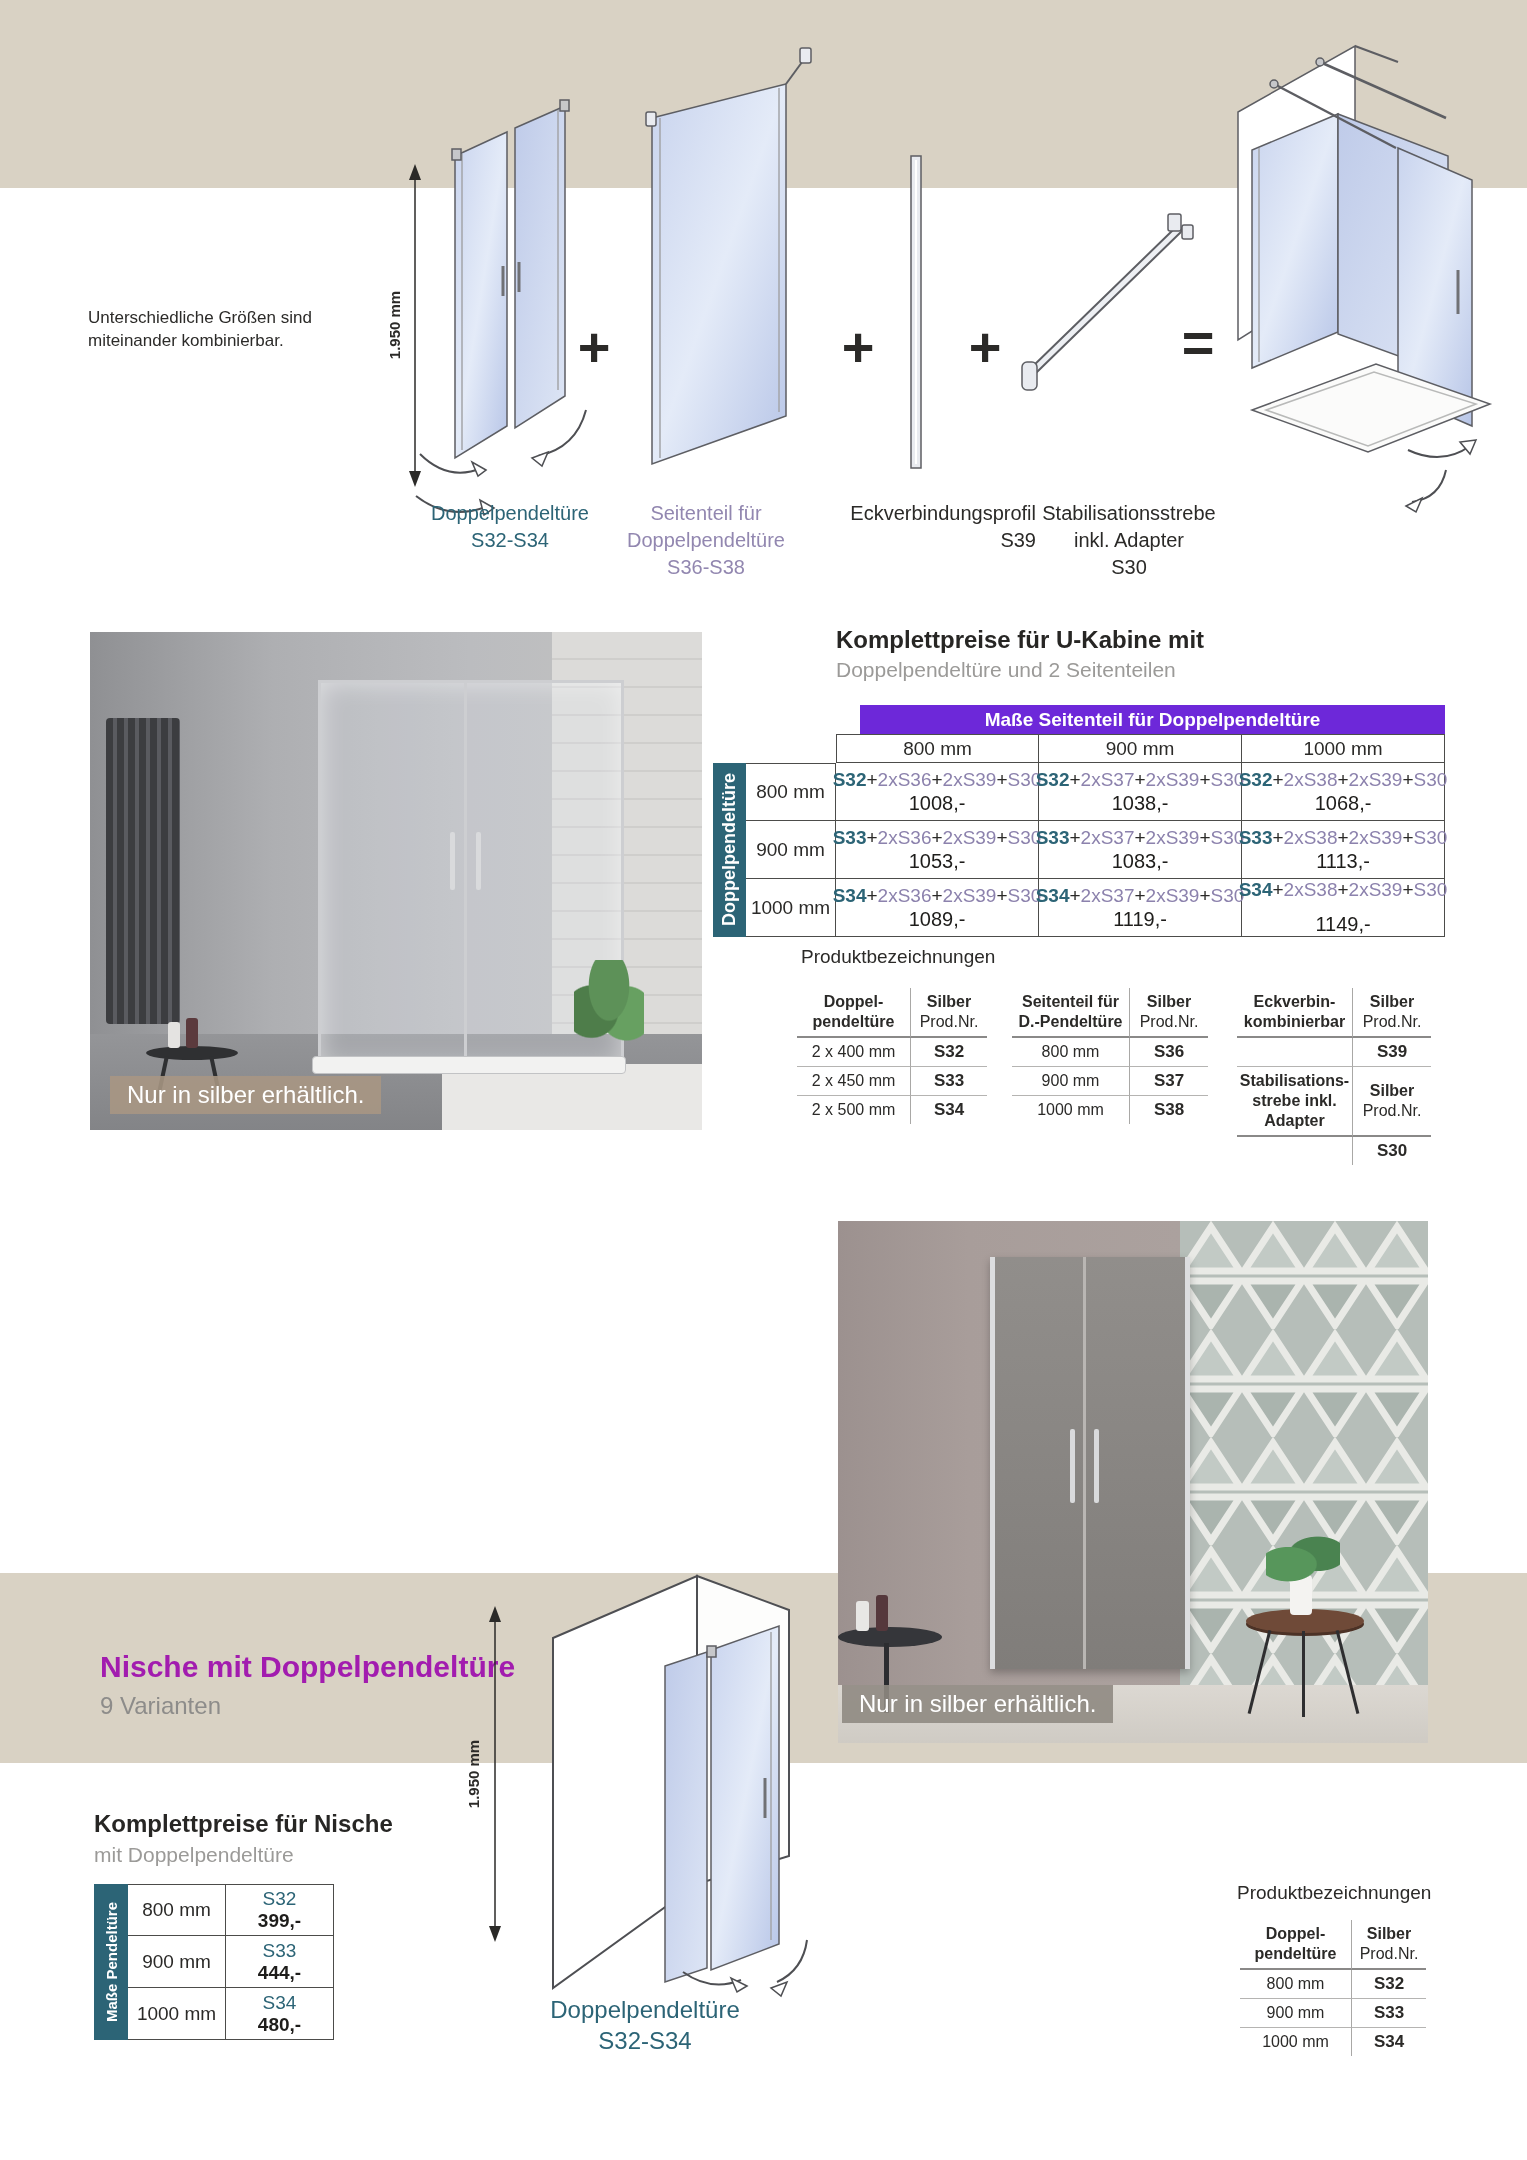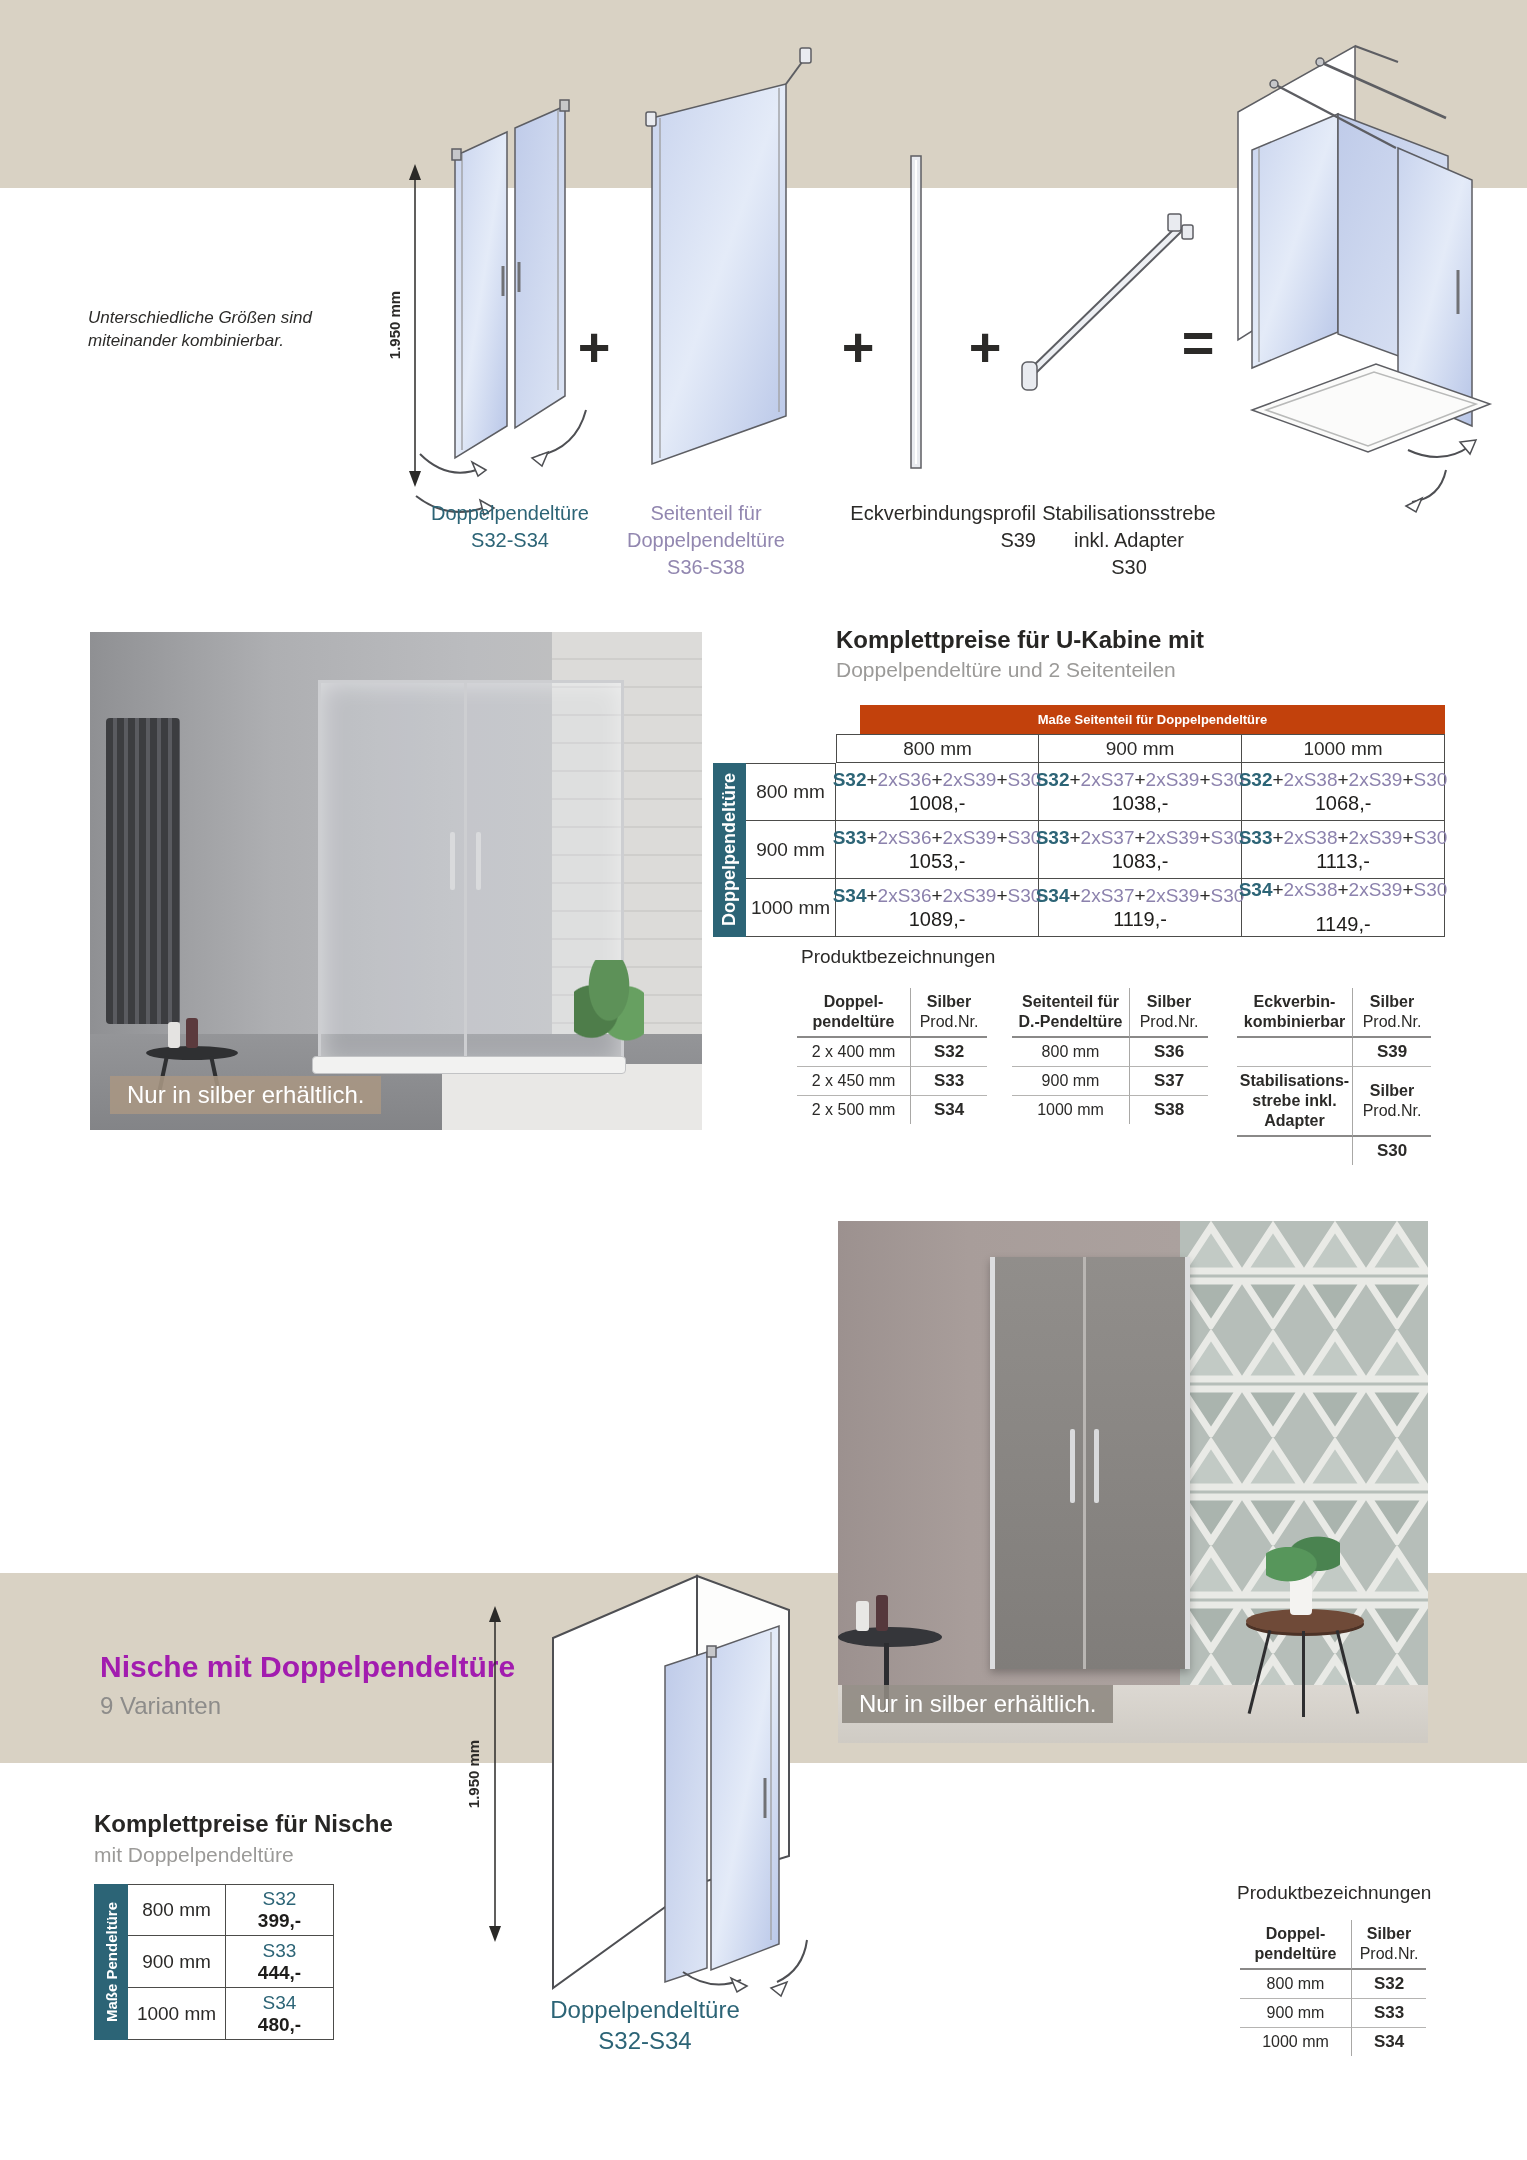--- a/index.html
+++ b/index.html
@@ -4,38 +4,38 @@
 <style>
   html,body{margin:0;padding:0;background:#ffffff;}
   #page{position:relative;width:1527px;height:2160px;background:#ffffff;overflow:hidden;
         font-family:"Liberation Sans",sans-serif;color:#2b2a28;}
   .band{position:absolute;left:0;width:1527px;background:#d9d2c4;}
   #band-top{top:0;height:188px;}
   #band-bottom{top:1573px;height:190px;}
 
   .h1{position:absolute;font-size:30px;font-weight:bold;line-height:39px;color:#272624;}
   .h1 .light{font-weight:normal;color:#8d8c8a;}
-  .note{position:absolute;font-size:17px;line-height:23px;color:#2c2b29;font-style:italic;}
+  .note{position:absolute;font-size:17px;line-height:23px;color:#2c2b29;}
 
   .caption{position:absolute;text-align:center;font-size:20px;line-height:27px;}
   .cap-teal{color:#2c6476;}
   .cap-purple{color:#9287b0;}
   .cap-dark{color:#2b2a28;}
 
   .sec-head{position:absolute;font-size:24px;font-weight:bold;color:#272624;}
   .sec-sub{position:absolute;font-size:21px;color:#9b9a98;}
   .big-head{position:absolute;font-size:30px;font-weight:bold;color:#a21caf;}
   .big-sub{position:absolute;font-size:24px;color:#8d8c8a;}
 
   
   #ptable{position:absolute;left:713px;top:705px;display:grid;
           grid-template-columns:33px 90px 203px 203px 203px;
           grid-template-rows:29px 29px 58px 58px 58px;}
-  #ptable .pband{grid-column:3/6;grid-row:1;background:#c2410c;color:#fff;font-weight:bold;
-          font-size:13px;display:flex;align-items:center;justify-content:center;margin-left:24px;}
+  #ptable .pband{grid-column:3/6;grid-row:1;background:#6d28d9;color:#fff;font-weight:bold;
+          font-size:19px;display:flex;align-items:center;justify-content:center;margin-left:24px;}
   #ptable .axis{grid-column:1;grid-row:3/6;background:#2c6476;display:flex;align-items:center;justify-content:center;}
   .vtext{writing-mode:vertical-rl;transform:rotate(180deg);font-weight:bold;color:#fff;font-size:18px;}
   #ptable .hc{grid-row:2;border:solid #4c4c4a;border-width:1px 1px 1px 0;display:flex;
           align-items:center;justify-content:center;font-size:19px;}
   #ptable .hc1{border-left-width:1px;}
   #ptable .rl{grid-column:2;border-bottom:1px solid #4c4c4a;border-right:1px solid #4c4c4a;
           display:flex;align-items:center;justify-content:center;font-size:19px;}
   #ptable .rl.r1{border-top:1px solid #4c4c4a;}
   #ptable .dc{border-style:solid;border-color:#4c4c4a;border-width:0 1px 1px 0;
           display:flex;flex-direction:column;align-items:center;justify-content:center;gap:1px;}

